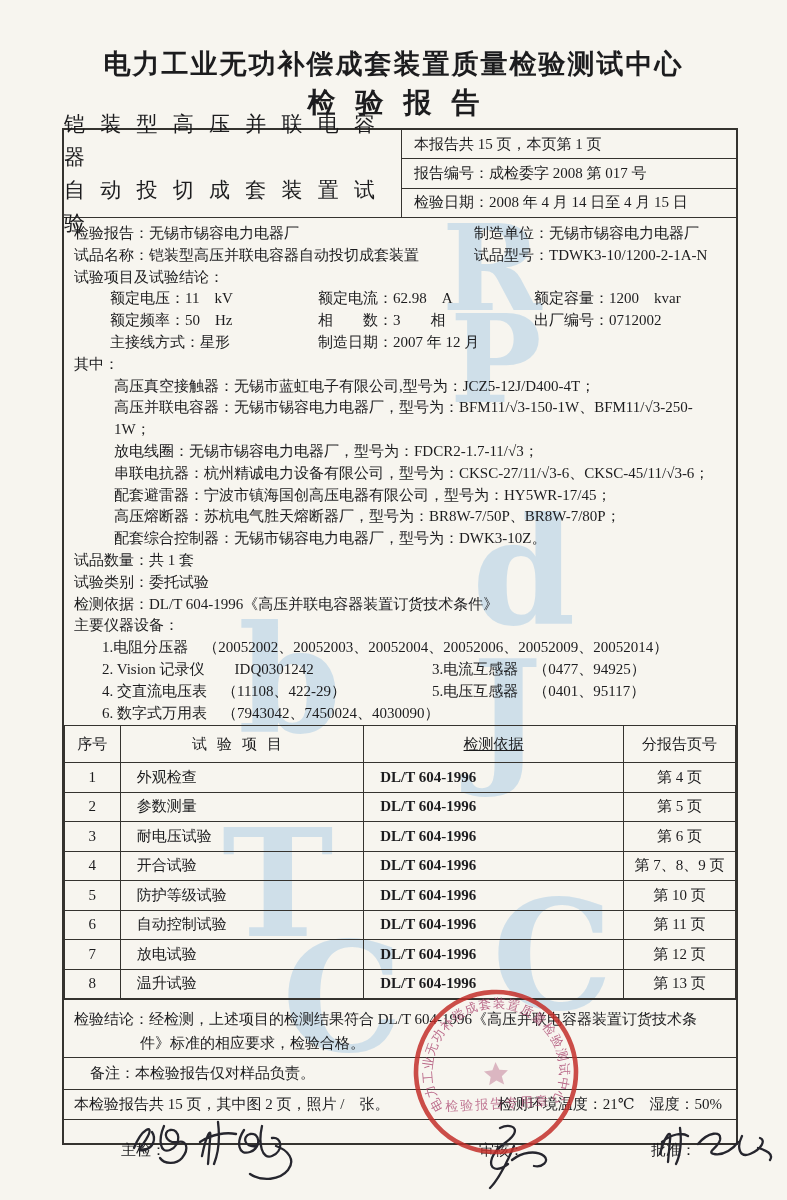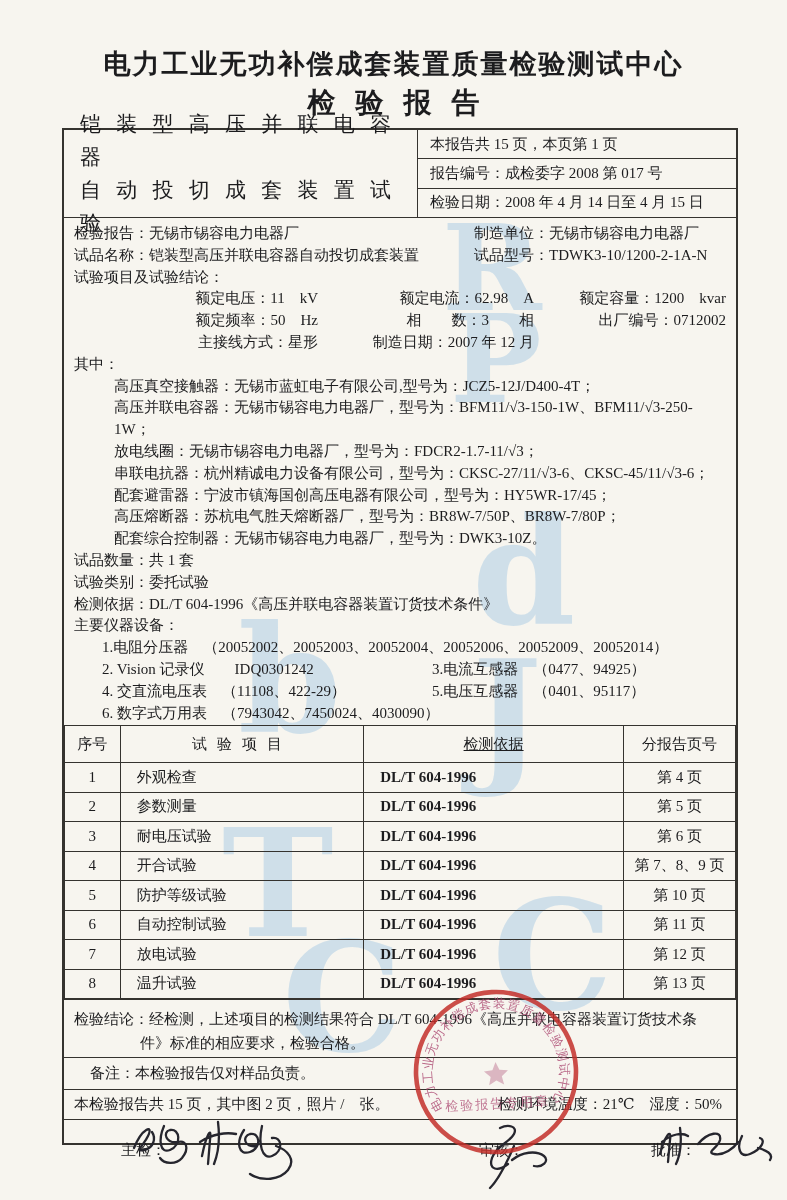--- a/index.html
+++ b/index.html
@@ -9,32 +9,32 @@
   
   .wm{position:absolute;font-family:"DejaVu Serif",serif;font-weight:700;color:#a9cbe4;opacity:.5;line-height:1;filter:blur(.6px);pointer-events:none;z-index:1;}
 
   
   .title1{position:absolute;top:46px;left:0;width:100%;text-align:center;font-family:"Liberation Sans","DejaVu Sans",sans-serif;font-weight:700;font-size:27px;letter-spacing:2px;z-index:3;}
   .title2{position:absolute;top:84px;left:0;width:100%;text-align:center;font-family:"Liberation Sans","DejaVu Sans",sans-serif;font-weight:700;font-size:28px;letter-spacing:20px;text-indent:20px;z-index:3;}
 
   
   .frame{position:absolute;left:62px;top:128px;width:676px;height:1017px;border:2.5px solid #35332f;box-sizing:border-box;z-index:2;}
 
-  .hdr{display:flex;height:88px;border-bottom:1.6px solid #35332f;box-sizing:border-box;padding-left:16px;}
+  .hdr{display:flex;height:88px;border-bottom:1.6px solid #35332f;box-sizing:border-box;}
   .hdr-left{width:338px;border-right:1.6px solid #35332f;box-sizing:border-box;display:flex;flex-direction:column;justify-content:center;align-items:center;font-size:21px;letter-spacing:5px;line-height:33px;}
   .hdr-right{flex:1;display:flex;flex-direction:column;}
   .hdr-row{flex:1;display:flex;align-items:center;padding-left:12px;font-size:15px;box-sizing:border-box;}
   .hdr-row + .hdr-row{border-top:1.6px solid #35332f;}
 
   
   .doc-body{height:507px;box-sizing:border-box;padding:5px 10px 0 10px;font-size:15px;line-height:21.8px;overflow:hidden;}
   .two-col{display:flex;}
   .two-col .c1{width:400px;}
   .two-col .c2{flex:1;}
-  .params{padding-left:36px;display:flex;text-align:right;}
+  .params{padding-left:36px;display:flex;}
   .params .p1{width:208px;}
   .params .p2{width:216px;}
   .params .p3{flex:1;}
   .indent1{padding-left:40px;}
   .instr1{padding-left:28px;}
   .instr-cols{display:flex;padding-left:28px;}
   .instr-cols .ia{width:330px;}
   .instr-cols .ib{flex:1;}
 
   

